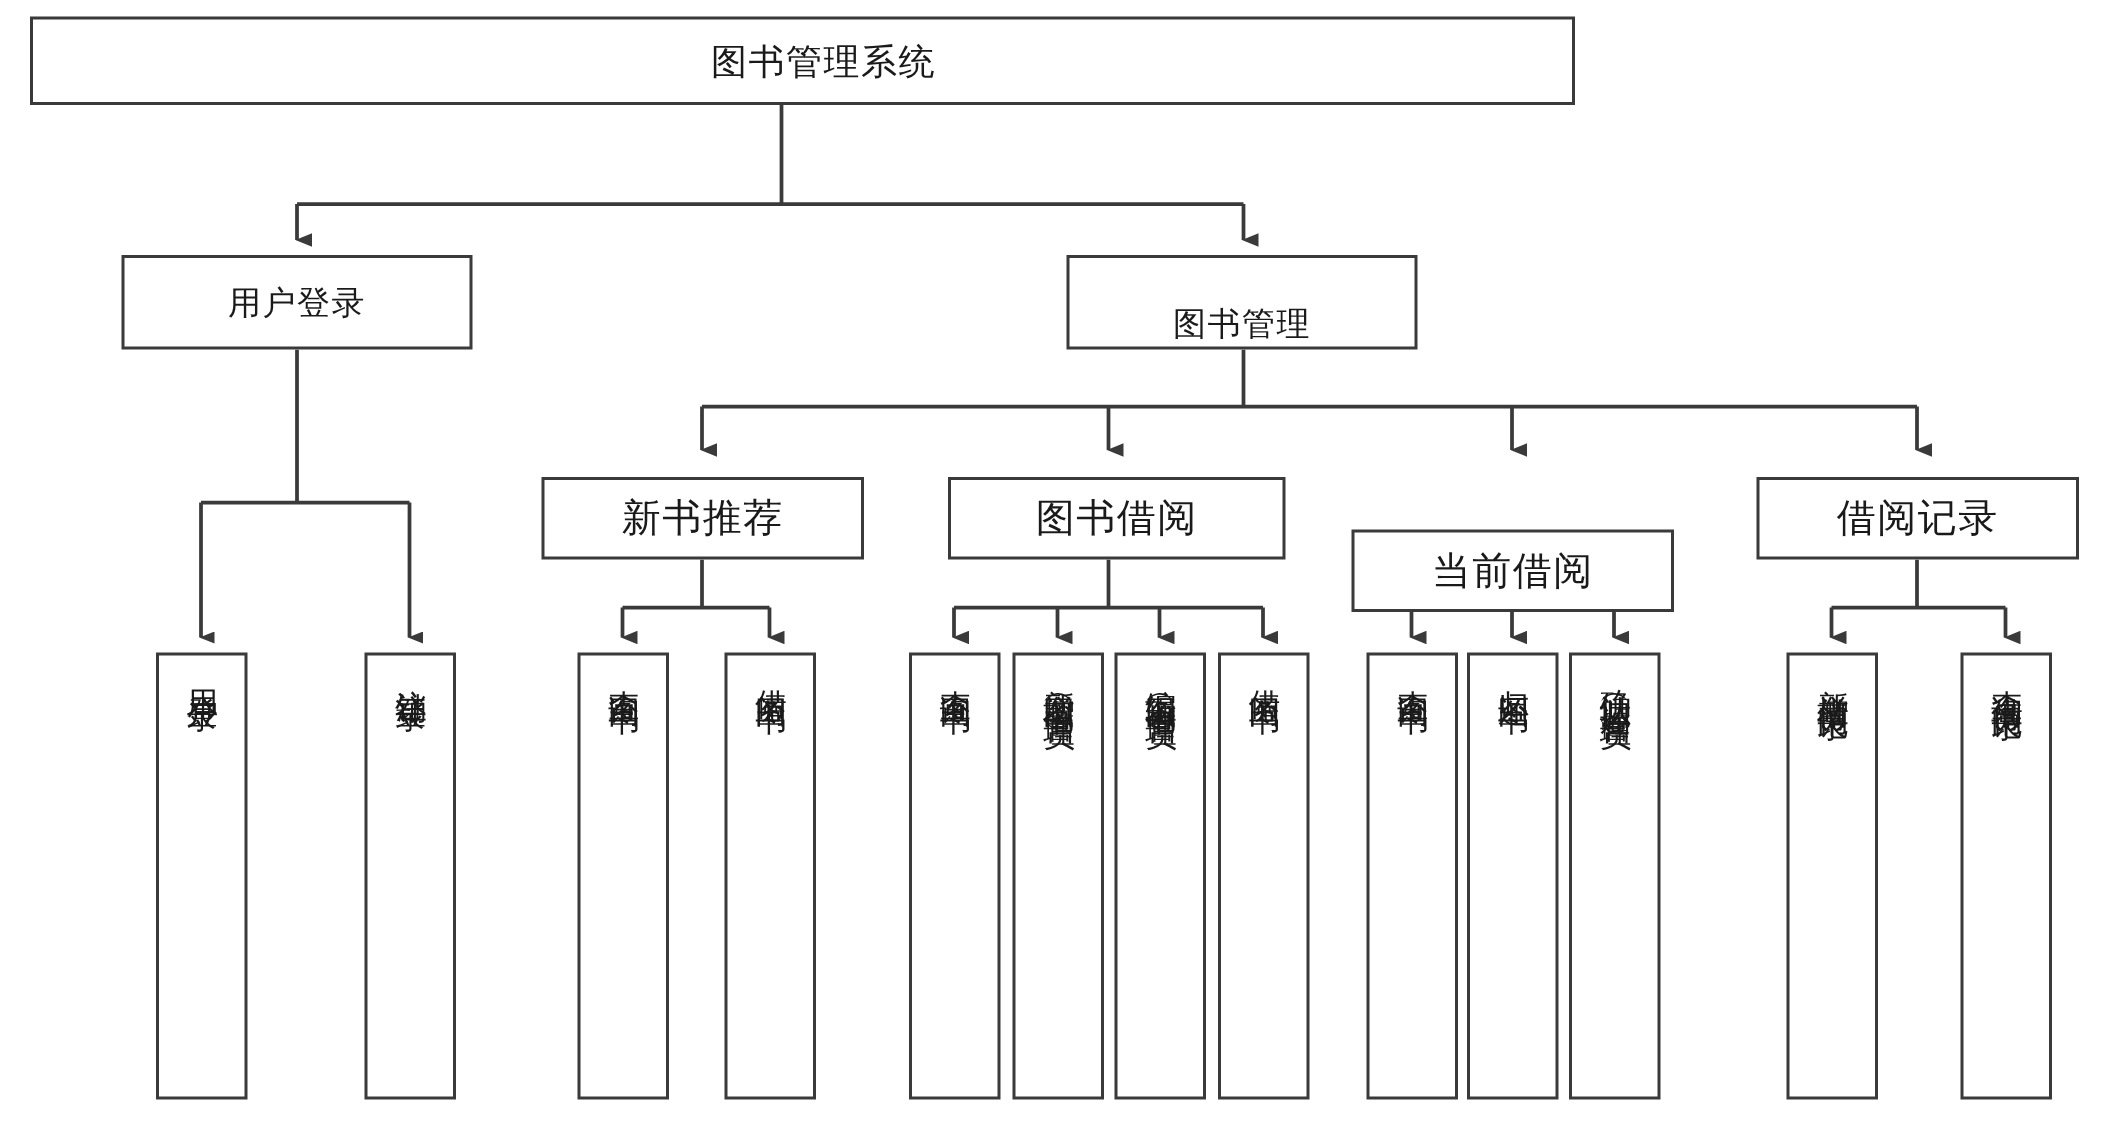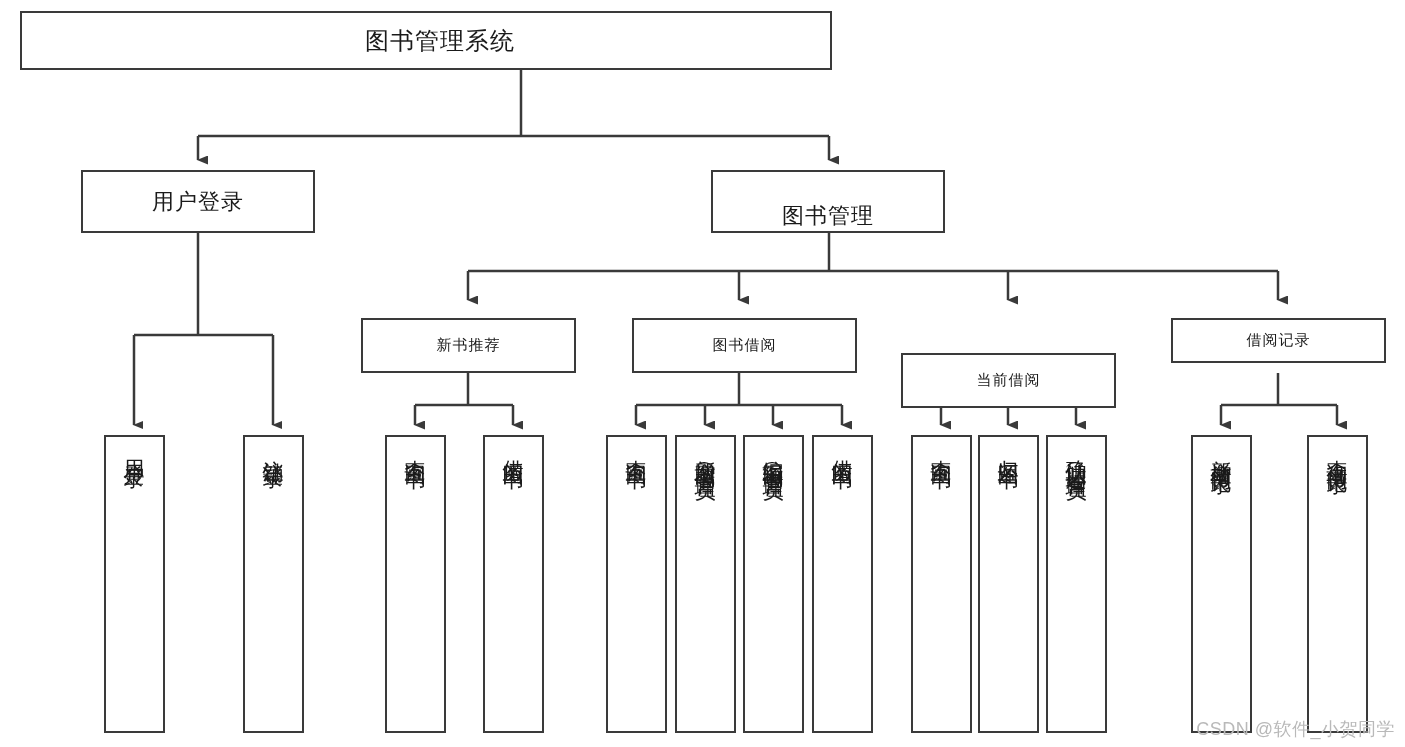--- a/index.html
+++ b/index.html
@@ -37,21 +37,21 @@
     justify-content: center;
     color: #1a1a1a;
   }
   .node.root {
     font-size: 24px;
   }
   .node.level2 {
     font-size: 22px;
   }
   .node.level3 {
-    font-size: 15px;
+    font-size: 26px;
   }
   
   .node.leaf {
     font-size: 21px;
     align-items: flex-start;
     justify-content: center;
     padding-top: 6px;
   }
   .node.leaf .vtext {
     writing-mode: vertical-rl;
@@ -131,21 +131,21 @@
       <path d="M 1008,405 L 1008,425" marker-end="url(#arrowhead)"></path>
       <path d="M 1076,405 L 1076,425" marker-end="url(#arrowhead)"></path>
 
       <path d="M 1278,373 L 1278,405"></path>
       <path d="M 1221,405 L 1337,405"></path>
       <path d="M 1221,405 L 1221,425" marker-end="url(#arrowhead)"></path>
       <path d="M 1337,405 L 1337,425" marker-end="url(#arrowhead)"></path>
     </g>
   </svg>
 
-  <div class="node root" style="left:20px; top:11px; width:812px; height:59px;padding-left:28px;">
+  <div class="node root" style="left:20px; top:11px; width:1030px; height:59px;padding-left:28px;">
     <span class="htext">图书管理系统</span>
   </div>
 
   <div class="node level2" style="left:81px; top:170px; width:234px; height:63px;">
     <span class="htext">用户登录</span>
   </div>
 
   <div class="node level2" style="left:711px; top:170px; width:234px; height:63px;align-items:flex-end;">
     <span class="htext">图书管理</span>
   </div>
@@ -155,21 +155,21 @@
   </div>
 
   <div class="node level3" style="left:632px; top:318px; width:225px; height:55px;">
     <span class="htext">图书借阅</span>
   </div>
 
   <div class="node level3" style="left:901px; top:318px; width:215px; height:55px;margin-top:35px;">
     <span class="htext">当前借阅</span>
   </div>
 
-  <div class="node level3" style="left:1171px; top:318px; width:215px; height:45px;">
+  <div class="node level3" style="left:1171px; top:318px; width:215px; height:55px;">
     <span class="htext">借阅记录</span>
   </div>
 
   <div class="node leaf" style="left:104px; top:435px; width:61px; height:298px;">
     <span class="vtext">用户登录</span>
   </div>
 
   <div class="node leaf" style="left:243px; top:435px; width:61px; height:298px;">
     <span class="vtext">注销登录</span>
   </div>
@@ -211,15 +211,14 @@
   </div>
 
   <div class="node leaf" style="left:1191px; top:435px; width:61px; height:298px;">
     <span class="vtext">新增借阅记录</span>
   </div>
 
   <div class="node leaf" style="left:1307px; top:435px; width:61px; height:298px;">
     <span class="vtext">查询借阅记录</span>
   </div>
 
-  <div id="watermark">CSDN @软件_小贺同学</div>
 
 </div>
 
 </body></html>

